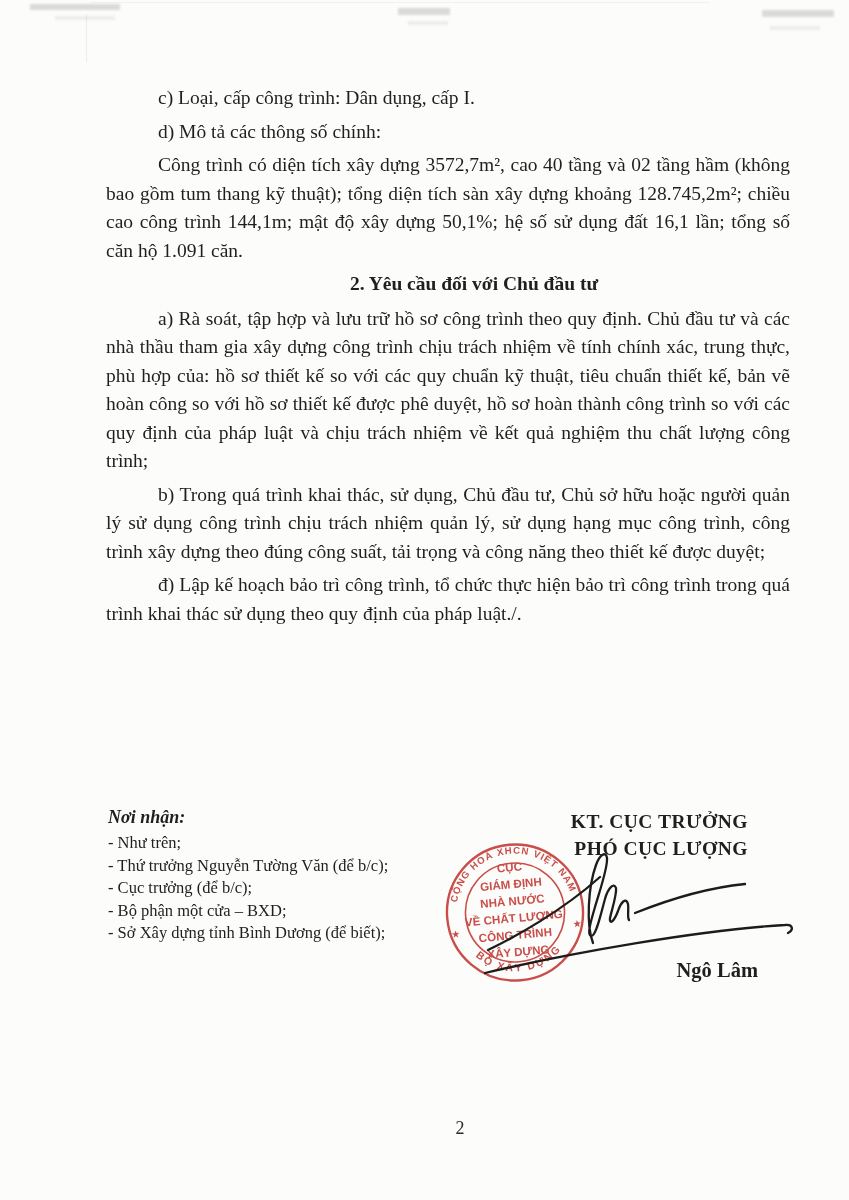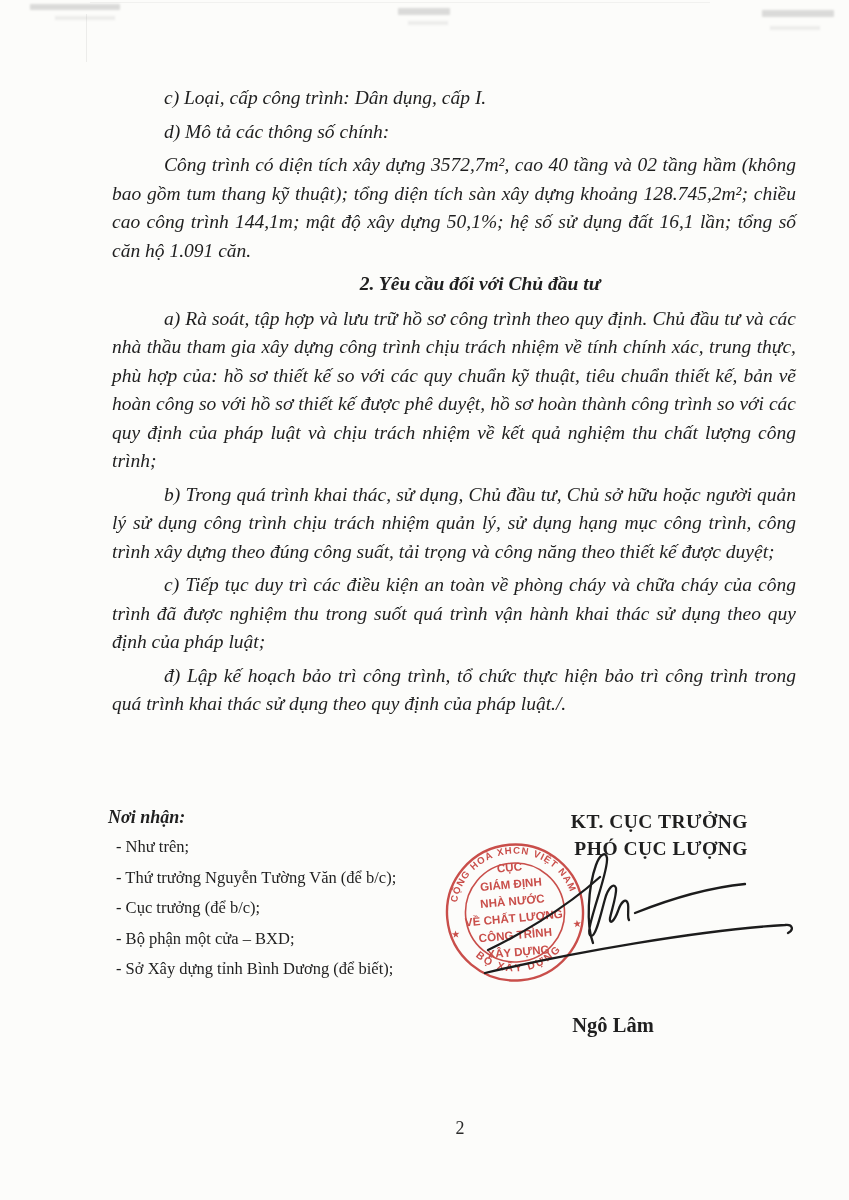--- a/index.html
+++ b/index.html
@@ -2,46 +2,46 @@
 <html lang="vi"><head>
 <meta charset="utf-8">
 <style>
   html,body { margin:0; padding:0; background:#ffffff; }
   .page {
     position:relative; width:849px; height:1200px;
     background:#fcfcfa; overflow:hidden;
     font-family:"Liberation Serif", serif; color:#1f1f1f;
   }
   
-  .content { position:absolute; left:112px; top:84px; width:684px;font-style:italic; }
+  .content { position:absolute; left:106px; top:84px; width:684px; }
   .content p {
     margin:0 0 5px 0; font-size:19.5px; line-height:28.5px;
     text-align:justify; text-indent:52px;
   }
   .content p.section-heading {
     font-weight:bold; text-align:center; margin:3px 0 6px 0;
   }
   
   .recipients {
     position:absolute; left:108px; top:806px; width:330px;
     font-size:16.5px; line-height:22.4px;
   }
   .recipients .head {
     font-weight:bold; font-style:italic; font-size:18px; margin:0 0 4px 0;
   }
-  .recipients .item { margin:8px; }
+  .recipients .item { margin:0; }
   
   .sig-title {
     position:absolute; left:462px; top:809px; width:286px;
     text-align:right; font-weight:bold; font-size:19.5px; line-height:26.5px;
     letter-spacing:0.5px;
   }
   .signer {
-    position:absolute; left:468px; top:1014px; width:290px;
-    text-align:center; font-weight:bold; font-size:20.5px;
+    position:absolute; left:468px; top:959px; width:290px;
+    text-align:right; font-weight:bold; font-size:20.5px;
   }
   .stamp-sig { position:absolute; left:430px; top:825px; width:420px; height:175px; }
   
   .page-number {
     position:absolute; left:440px; top:1118px; width:40px;
     text-align:center; font-size:18px; color:#2a2a2a;
   }
   
   .artifact { position:absolute; background:#8f8f8f; filter:blur(1px); }
   .a1 { left:30px;  top:4px;   width:90px; height:6px; opacity:.30; }
@@ -67,21 +67,20 @@
   <div class="artifact a7"></div>
   <div class="artifact a8"></div>
 
   <div class="content">
     <p>c) Loại, cấp công trình: Dân dụng, cấp I.</p>
     <p>d) Mô tả các thông số chính:</p>
     <p>Công trình có diện tích xây dựng 3572,7m², cao 40 tầng và 02 tầng hầm (không bao gồm tum thang kỹ thuật); tổng diện tích sàn xây dựng khoảng 128.745,2m²; chiều cao công trình 144,1m; mật độ xây dựng 50,1%; hệ số sử dụng đất 16,1 lần; tổng số căn hộ 1.091 căn.</p>
     <p class="section-heading">2. Yêu cầu đối với Chủ đầu tư</p>
     <p>a) Rà soát, tập hợp và lưu trữ hồ sơ công trình theo quy định. Chủ đầu tư và các nhà thầu tham gia xây dựng công trình chịu trách nhiệm về tính chính xác, trung thực, phù hợp của: hồ sơ thiết kế so với các quy chuẩn kỹ thuật, tiêu chuẩn thiết kế, bản vẽ hoàn công so với hồ sơ thiết kế được phê duyệt, hồ sơ hoàn thành công trình so với các quy định của pháp luật và chịu trách nhiệm về kết quả nghiệm thu chất lượng công trình;</p>
     <p>b) Trong quá trình khai thác, sử dụng, Chủ đầu tư, Chủ sở hữu hoặc người quản lý sử dụng công trình chịu trách nhiệm quản lý, sử dụng hạng mục công trình, công trình xây dựng theo đúng công suất, tải trọng và công năng theo thiết kế được duyệt;</p>
-    <p>c) Tiếp tục duy trì các điều kiện an toàn về phòng cháy và chữa cháy của công trình đã được nghiệm thu trong suốt quá trình vận hành khai thác sử dụng theo quy định của pháp luật;</p>
     <p>đ) Lập kế hoạch bảo trì công trình, tổ chức thực hiện bảo trì công trình trong quá trình khai thác sử dụng theo quy định của pháp luật./.</p>
   </div>
 
   <div class="recipients">
     <p class="head">Nơi nhận:</p>
     <p class="item">- Như trên;</p>
     <p class="item">- Thứ trưởng Nguyễn Tường Văn (để b/c);</p>
     <p class="item">- Cục trưởng (để b/c);</p>
     <p class="item">- Bộ phận một cửa – BXD;</p>
     <p class="item">- Sở Xây dựng tỉnh Bình Dương (để biết);</p>

